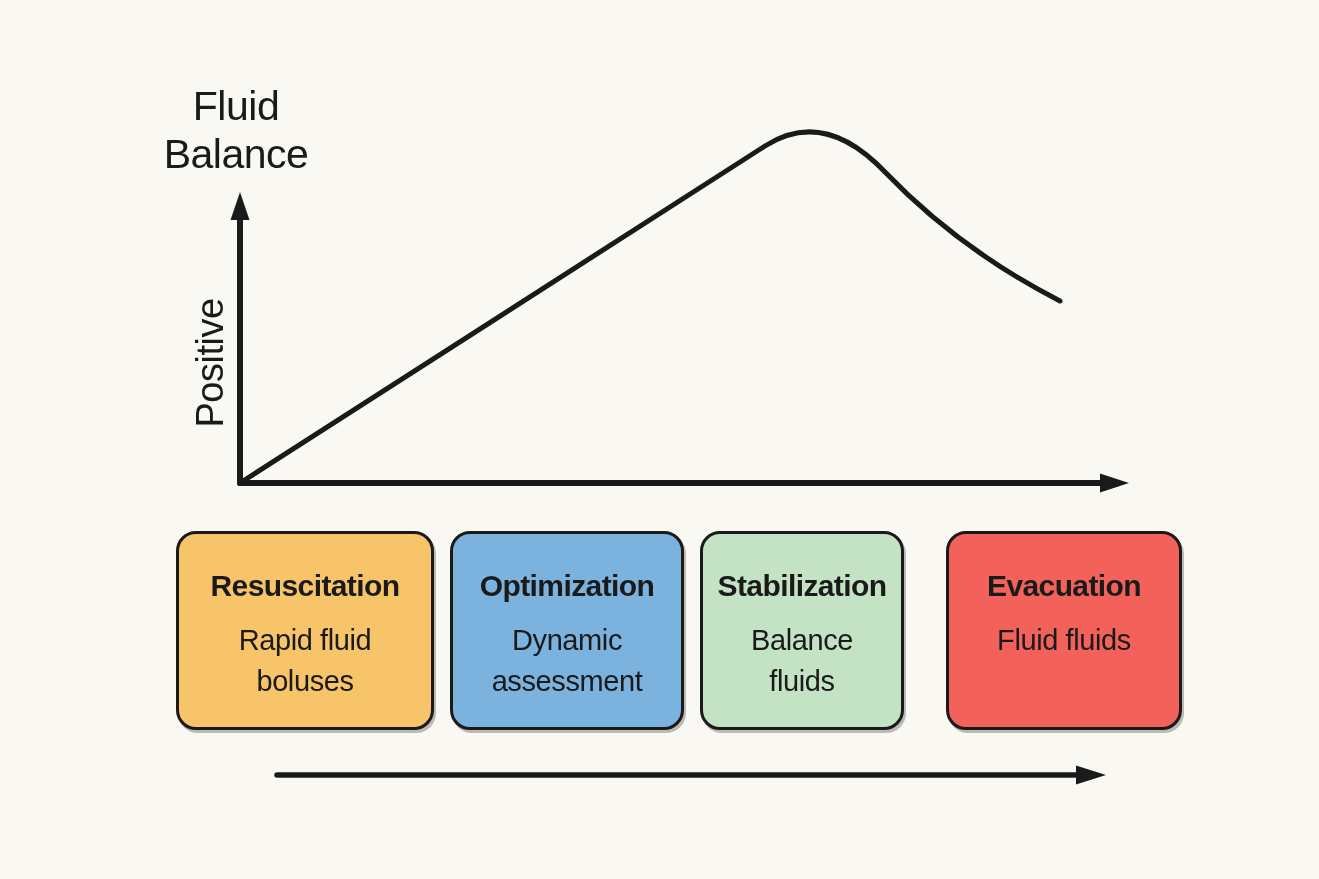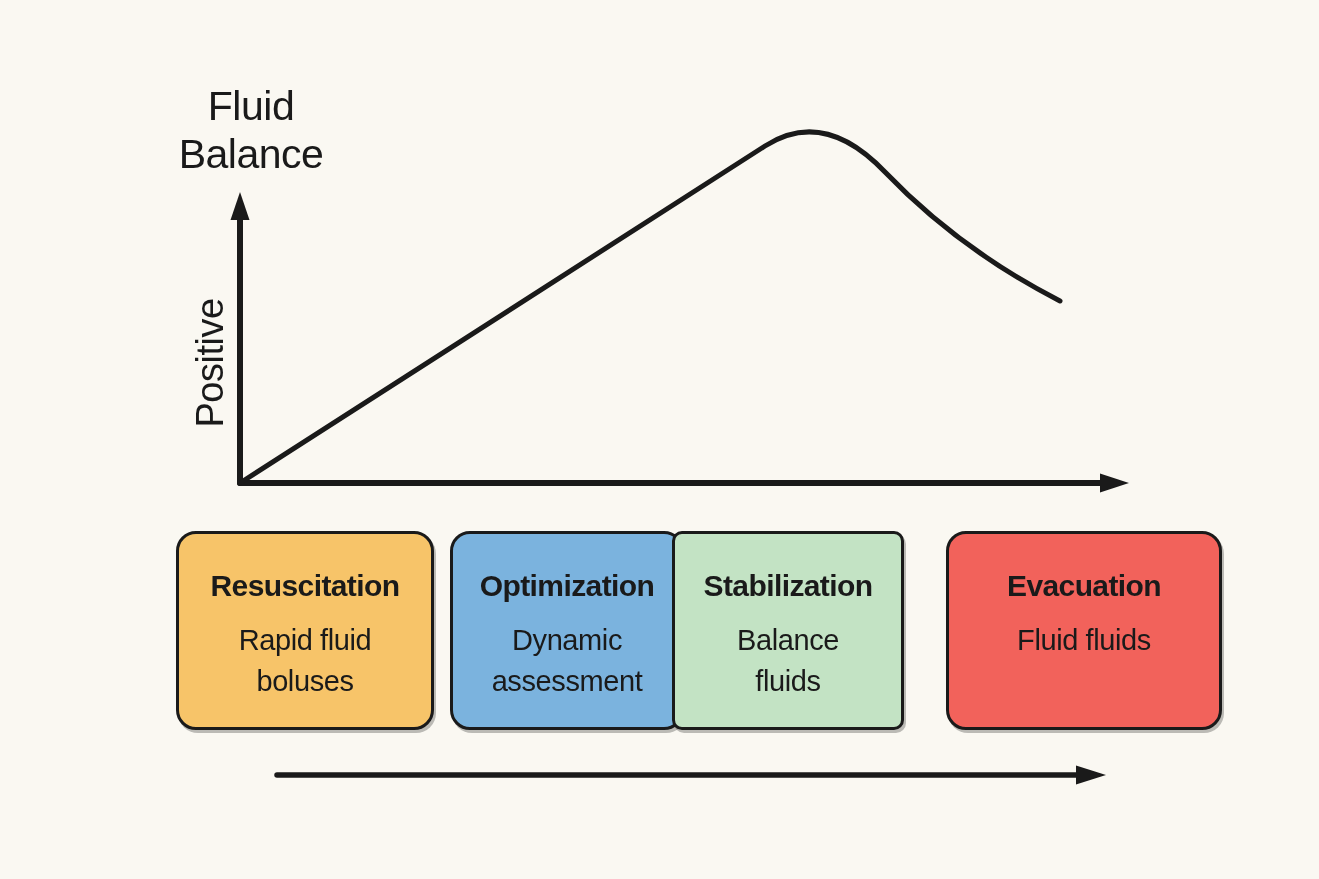--- a/index.html
+++ b/index.html
@@ -22,21 +22,21 @@
     position: absolute;
     left: 0;
     top: 0;
     width: 1319px;
     height: 879px;
   }
   .pre { white-space: pre-line; }
 
   .y-axis-title {
     position: absolute;
-    left: 140px;
+    left: 125px;
     top: 82px;
     width: 222px;
     text-align: center;
     font-size: 41px;
     font-weight: 500;
     line-height: 48px;
     letter-spacing: -0.5px;
   }
   .positive-label {
     position: absolute;
@@ -86,22 +86,22 @@
   .phase-card .phase-subtitle {
     margin-top: 15px;
     font-size: 29px;
     font-weight: 400;
     line-height: 41px;
     letter-spacing: -0.4px;
     text-align: center;
   }
   .card-1 { left: 176px; width: 258px; }
   .card-2 { left: 450px; width: 234px; }
-  .card-3 { left: 672px; width: 232px; border-radius: 10px; }
-  .card-4 { left: 946px; width: 276px; }
+  .card-3 { left: 700px; width: 204px; }
+  .card-4 { left: 946px; width: 236px; }
 </style>
 </head>
 <body>
 
 <div class="canvas">
 
   <svg class="chart-layer" viewBox="0 0 1319 879">
 
     <line x1="240" y1="483" x2="240" y2="216" stroke="#1A1A1A" stroke-width="6" stroke-linecap="round"></line>
     <polygon points="240,192 230.5,220 249.5,220" fill="#1A1A1A"></polygon>

